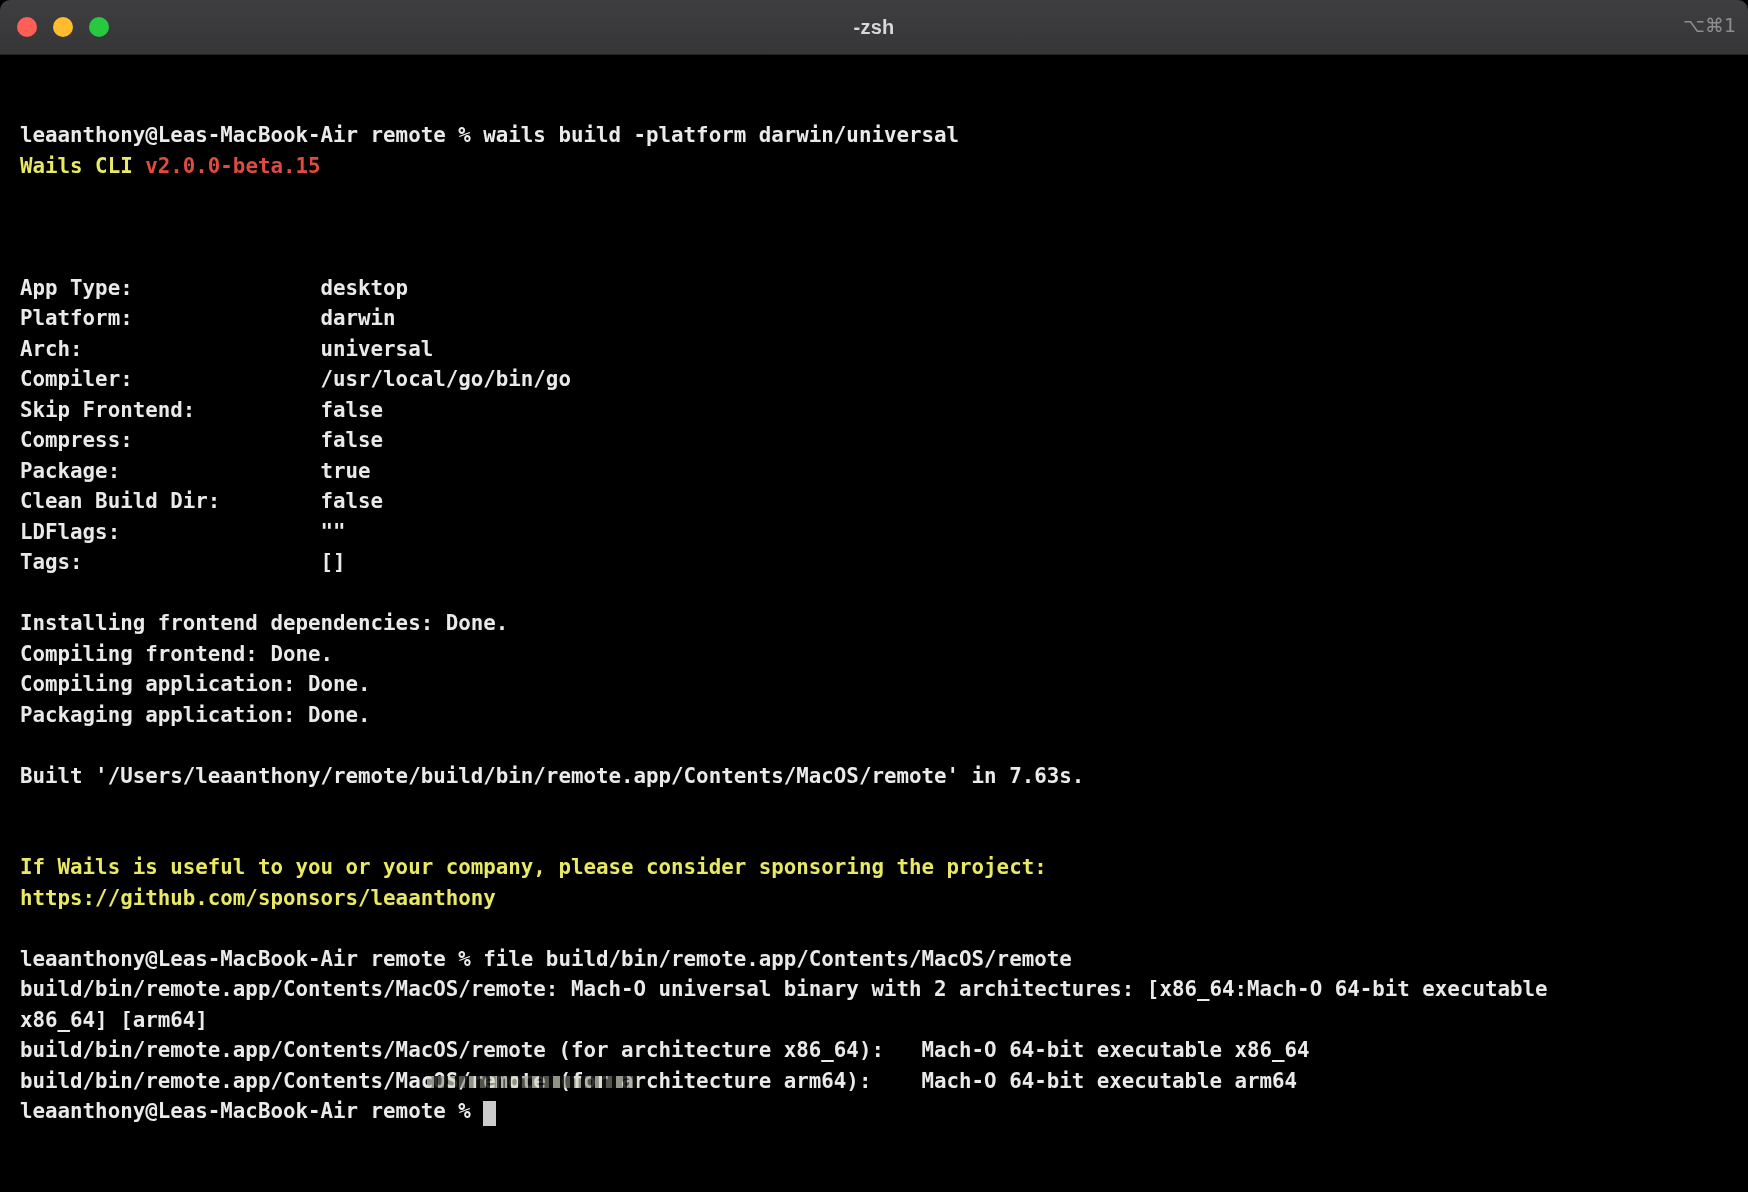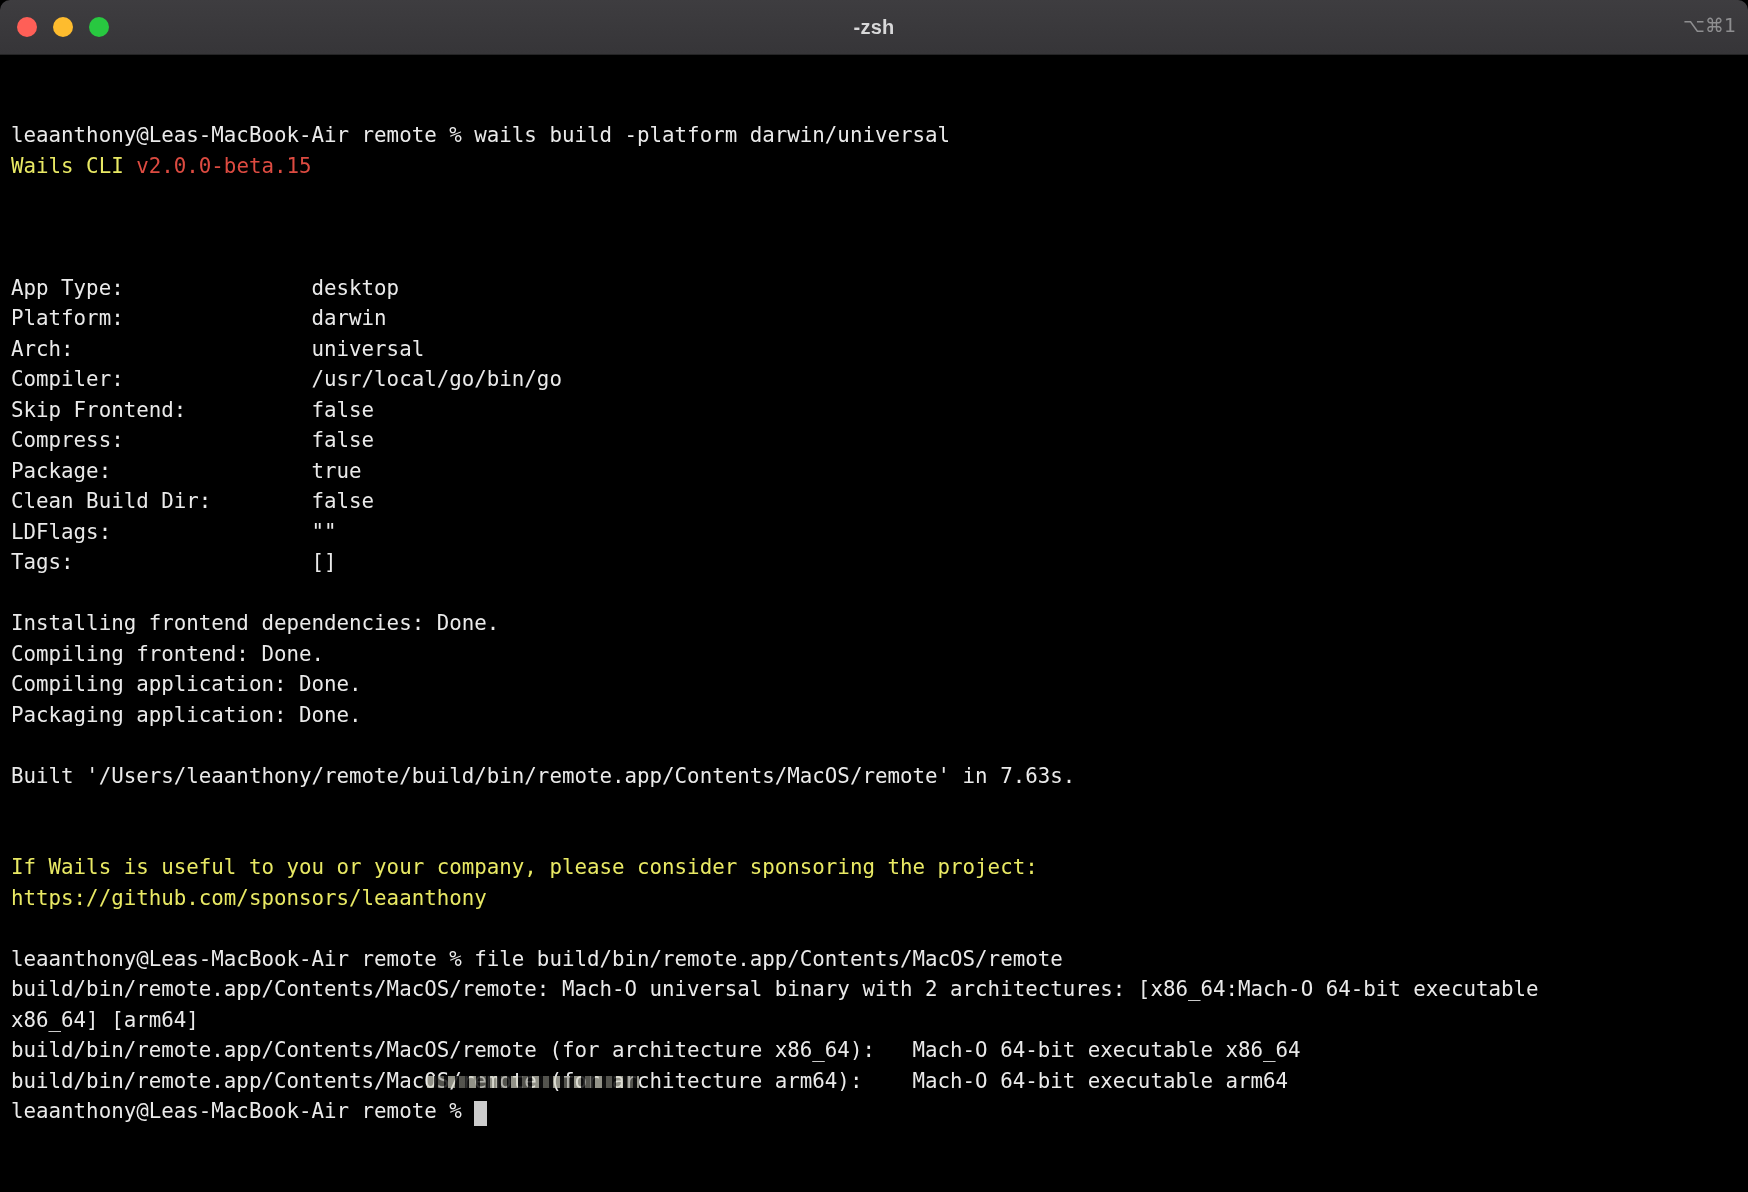--- a/index.html
+++ b/index.html
@@ -49,25 +49,26 @@
   .titlebar-shortcut {
     position: absolute;
     right: 12px;
     top: 14px;
     font-family: "DejaVu Sans", sans-serif;
     font-size: 19px;
     color: #8e8e90;
   }
   
   .screen {
-    padding: 4px 11px 0 11px;
+    padding: 4px 11px 0 20px;
     font-size: 20.8px;
     line-height: 30.5px;
     white-space: pre;
     color: var(--fg, #eaeaea);
+    font-weight: bold;
   }
   .line {
     height: 30.5px;
     white-space: pre;
   }
   .seg-fg     { color: var(--fg, #eaeaea); }
   .seg-yellow { color: var(--yellow, #e9e964); text-align: center; }
   .seg-red    { color: var(--red, #dd4b41); }
   .cursor {
     display: inline-block;

